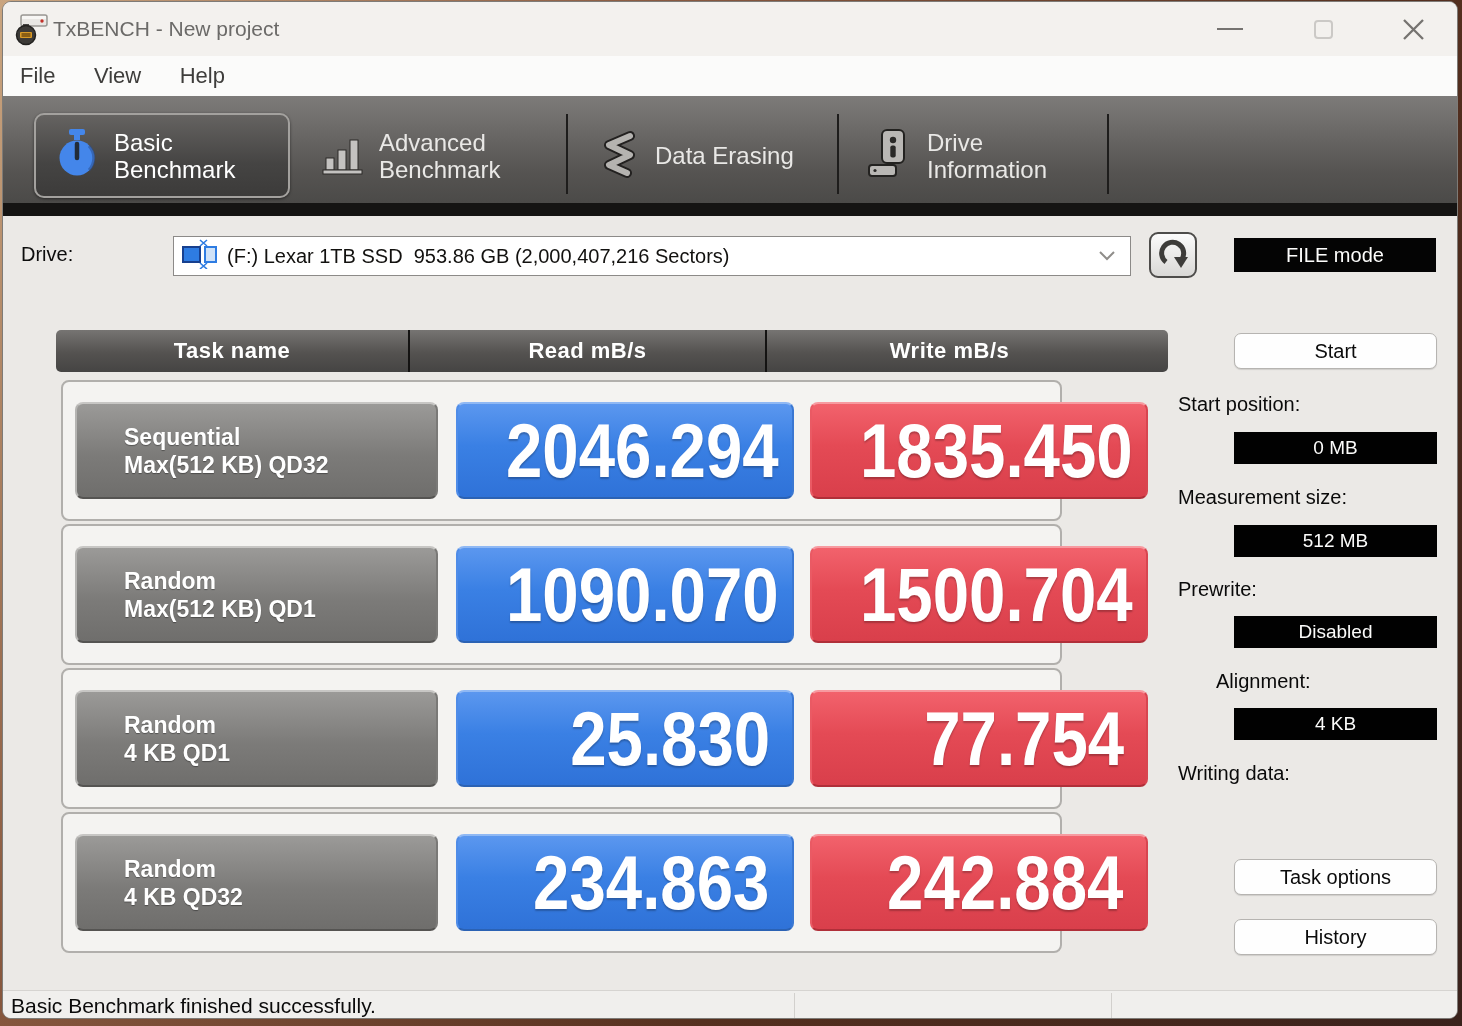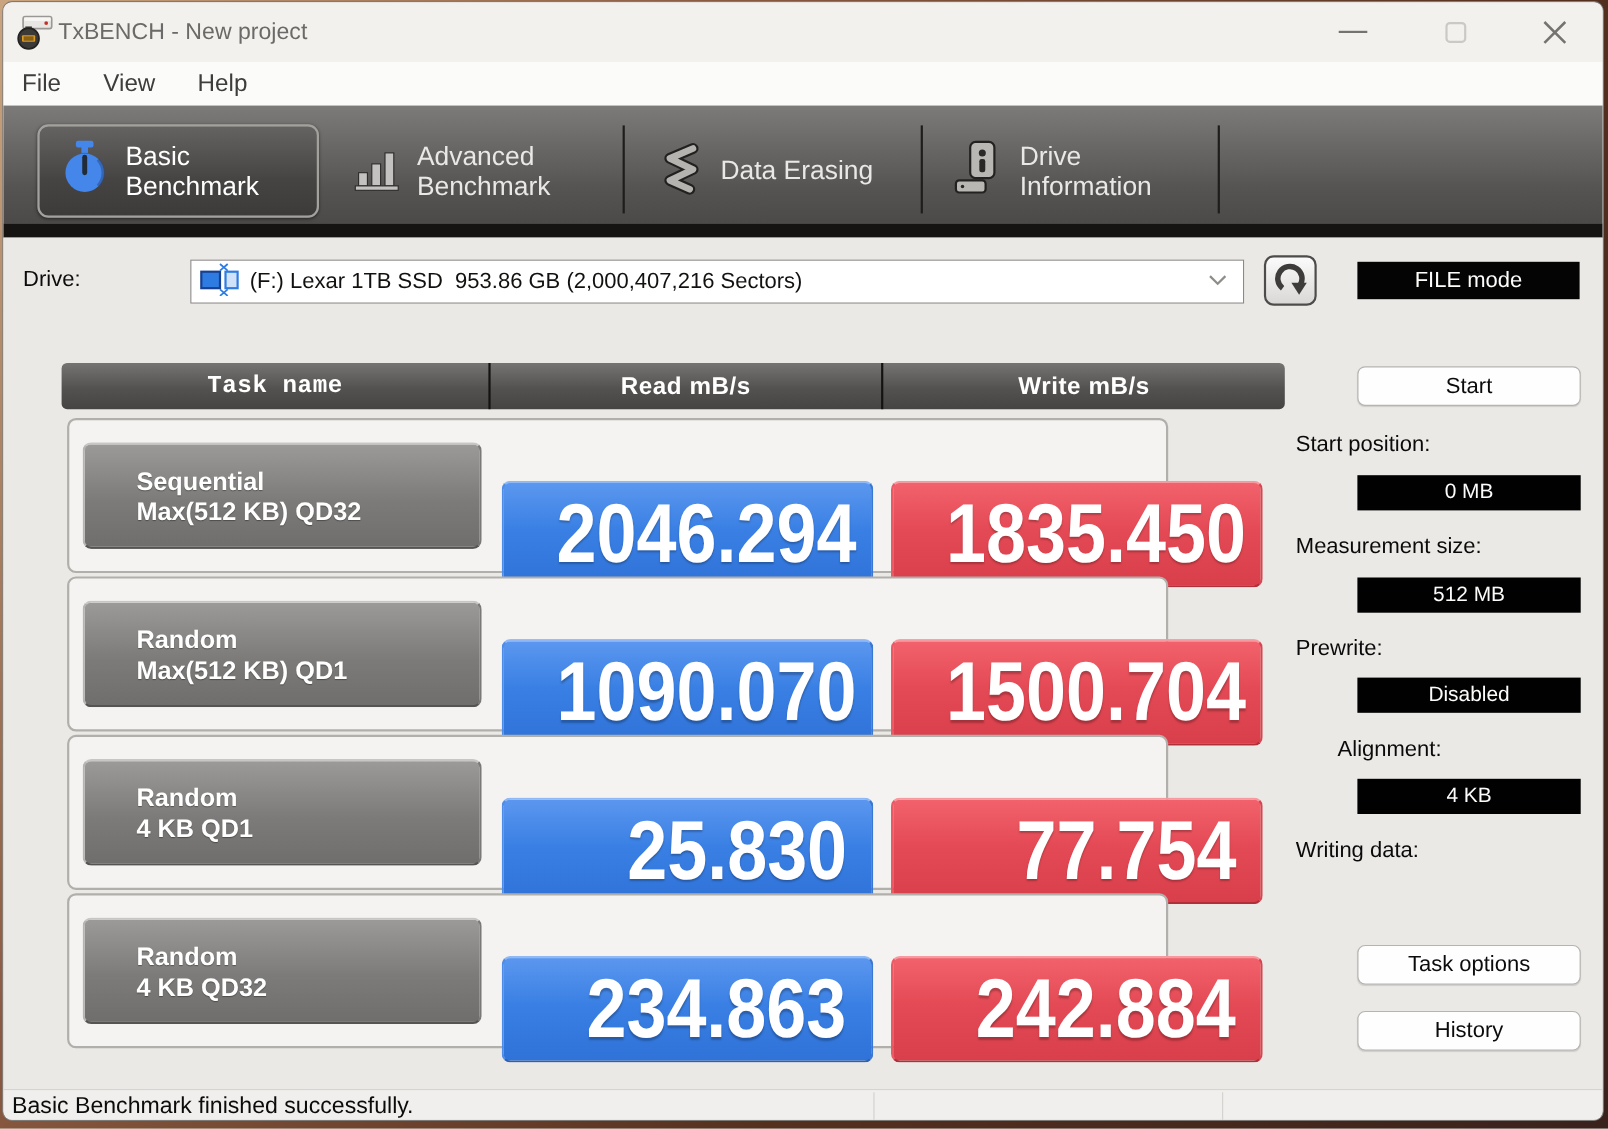--- a/index.html
+++ b/index.html
@@ -49,32 +49,32 @@
   .refresh-btn { position:absolute; left:1146px; top:16px; width:48px; height:46px;
     border:2px solid #4d4c4a; border-radius:9px; background:linear-gradient(#fbfbfb,#d9d8d6);
     display:flex; align-items:center; justify-content:center; }
   .filemode { position:absolute; left:1231px; top:22px; width:202px; height:34px;
     background:#040404; color:#fdfdfc; font-size:20px; text-align:center; line-height:34px; }
   
   .tbl-header { position:absolute; left:53px; top:114px; width:1112px; height:42px;
     border-radius:5px; background:linear-gradient(#767472, #545250 55%, #454443);
     display:flex; color:#ffffff; font-weight:bold; font-size:22px; letter-spacing:.5px; }
   .tbl-header .hcell { line-height:42px; text-align:center; }
-  .hc1 { width:388px;font-family:Liberation Mono, monospace; } .hc2 { width:355px; } .hc3 { width:365px; }
+  .hc1 { width:352px; } .hc2 { width:355px; } .hc3 { width:365px; }
   .hsep { width:2px; height:42px; background:#141312; }
   .bench-row { position:absolute; left:58px; width:1001px; height:141px;
     background:#f4f3f1; border:2px solid #b1afac; border-radius:8px; }
   .row0 { top:164px; } .row1 { top:308px; } .row2 { top:452px; } .row3 { top:596px; }
   .task-btn { position:absolute; left:12px; top:20px; width:363px; height:97px; border-radius:8px;
     background:linear-gradient(#9b9a98, #7c7b79 55%, #6f6e6c);
     border-top:2px solid #c7c6c4; border-left:2px solid #b5b4b2; border-right:2px solid #7a7977; border-bottom:2px solid #555452;
     display:flex; flex-direction:column; justify-content:center; padding-left:47px;
     color:#ffffff; font-weight:bold; font-size:23px; line-height:28px; text-shadow:0 1px 1px rgba(0,0,0,.35); }
   .val-btn { position:absolute; top:20px; width:338px; height:97px; border-radius:8px;
-    text-align:right; overflow:hidden;margin-top:35px; }
+    text-align:right; overflow:hidden; }
   .val-read  { left:393px; background:linear-gradient(#5b97ef, #3a80e4 45%, #2f72d8);
     border-top:2px solid #8fb8f4; border-bottom:2px solid #2b62b4; border-left:2px solid #4f8ce8; border-right:2px solid #3a77d2; }
   .val-write { left:747px; background:linear-gradient(#f2626c, #e44a55 45%, #d93f4b);
     border-top:2px solid #f79aa0; border-bottom:2px solid #b02f39; border-left:2px solid #ea5a64; border-right:2px solid #d84550; }
   .val-num { display:inline-block; padding-right:26px; line-height:93px; color:#ffffff;
     font-weight:bold; font-size:76px; transform:scaleX(.86); transform-origin:100% 50%;
     text-shadow:0 2px 2px rgba(0,0,0,.25); white-space:nowrap; }
   
   .side-btn { position:absolute; left:1231px; width:203px; height:36px; background:#fefefe;
     border:1px solid #b6b4b1; border-radius:7px; font-size:20px; color:#0b0b0b;

